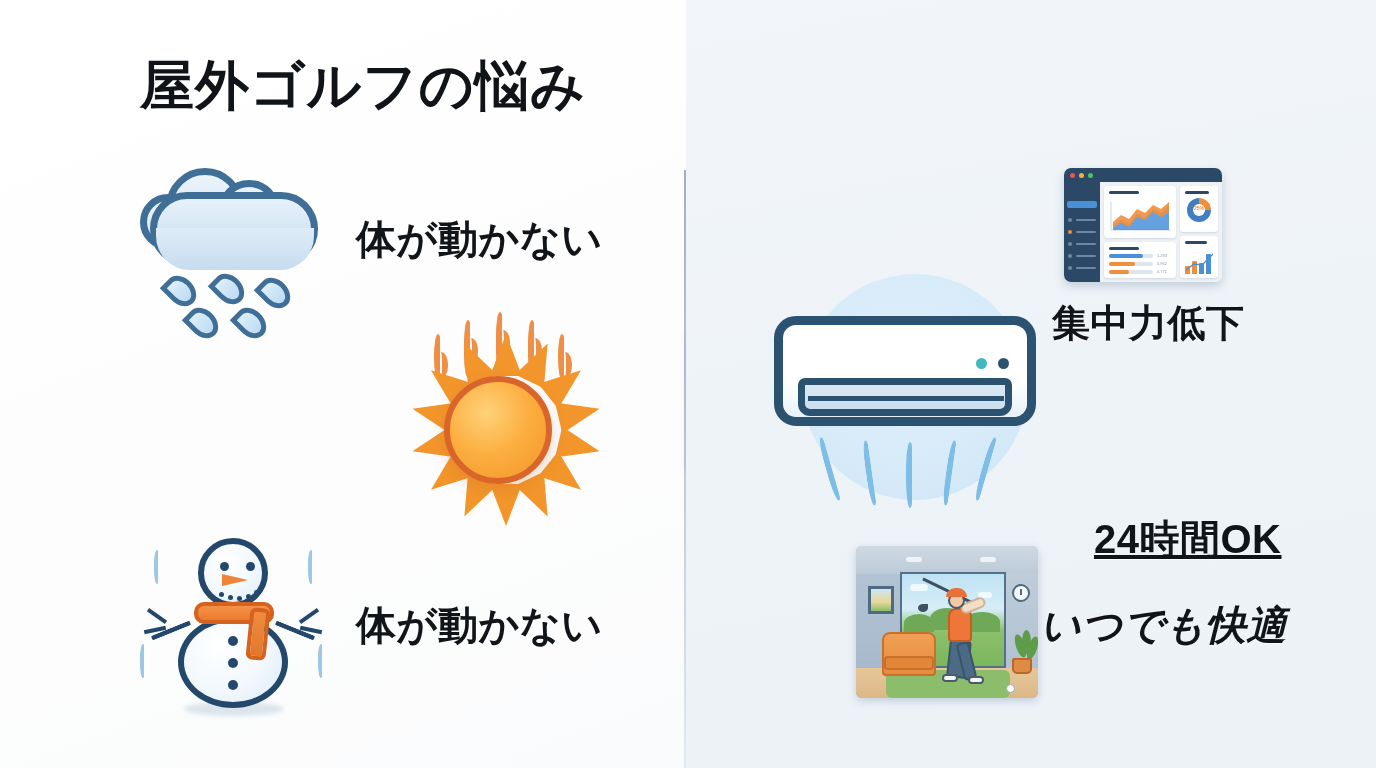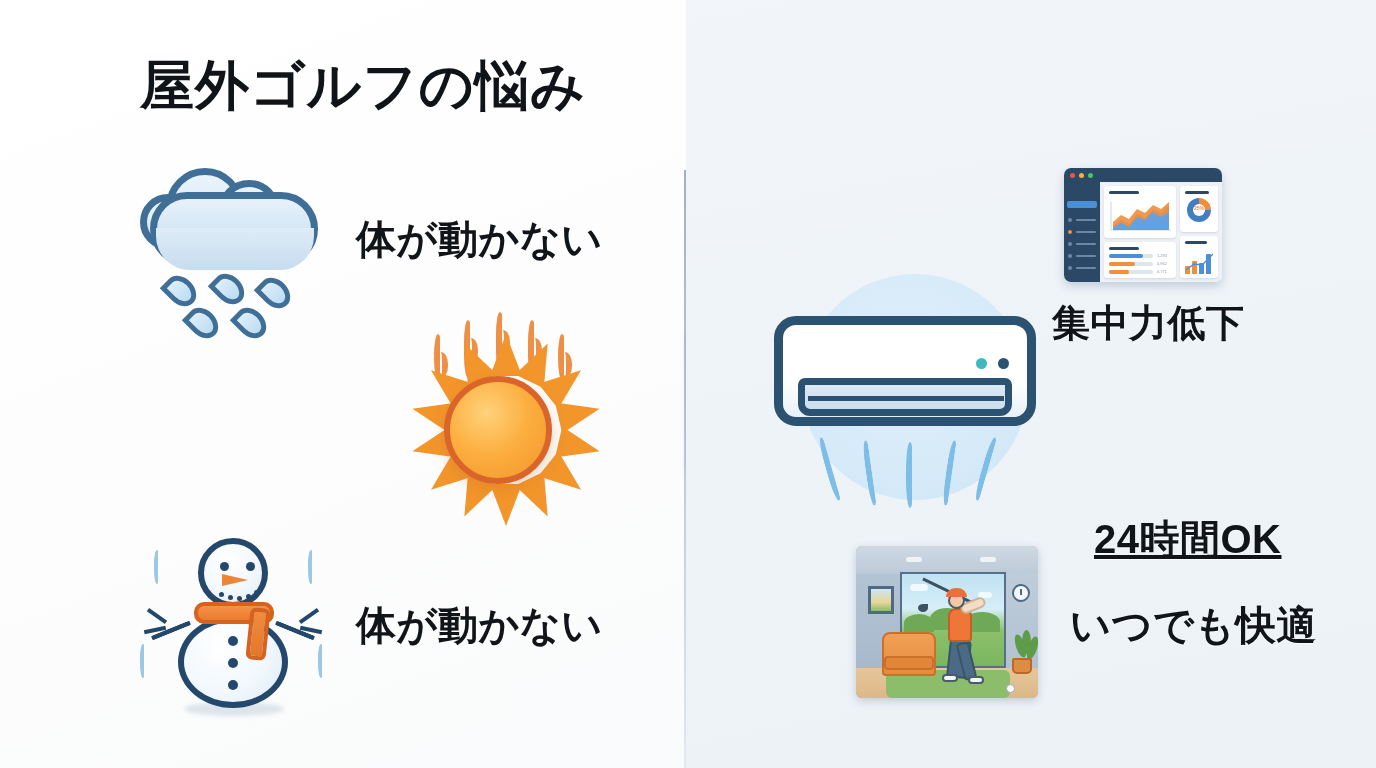--- a/index.html
+++ b/index.html
@@ -765,16 +765,16 @@
       <div class="golfer-part" id="golfer-leg2"></div>
       <div class="golfer-part" id="golfer-shoe-1"></div>
       <div class="golfer-part" id="golfer-shoe-2"></div>
       <div class="golfer-part" id="golfer-torso"></div>
       <div class="golfer-part" id="golfer-arm"></div>
       <div class="golfer-part" id="golfer-head"></div>
       <div class="golfer-part" id="golfer-cap"></div>
       <div class="golfer-part" id="golf-ball"></div>
     </div>
 
-    <div class="item-label" style="left:384px; top:598px;">いつでも快適</div>
+    <div class="item-label" style="left:354px; top:598px;font-style:italic;">いつでも快適</div>
   </div>
 
 </div>
 
 </body></html>

